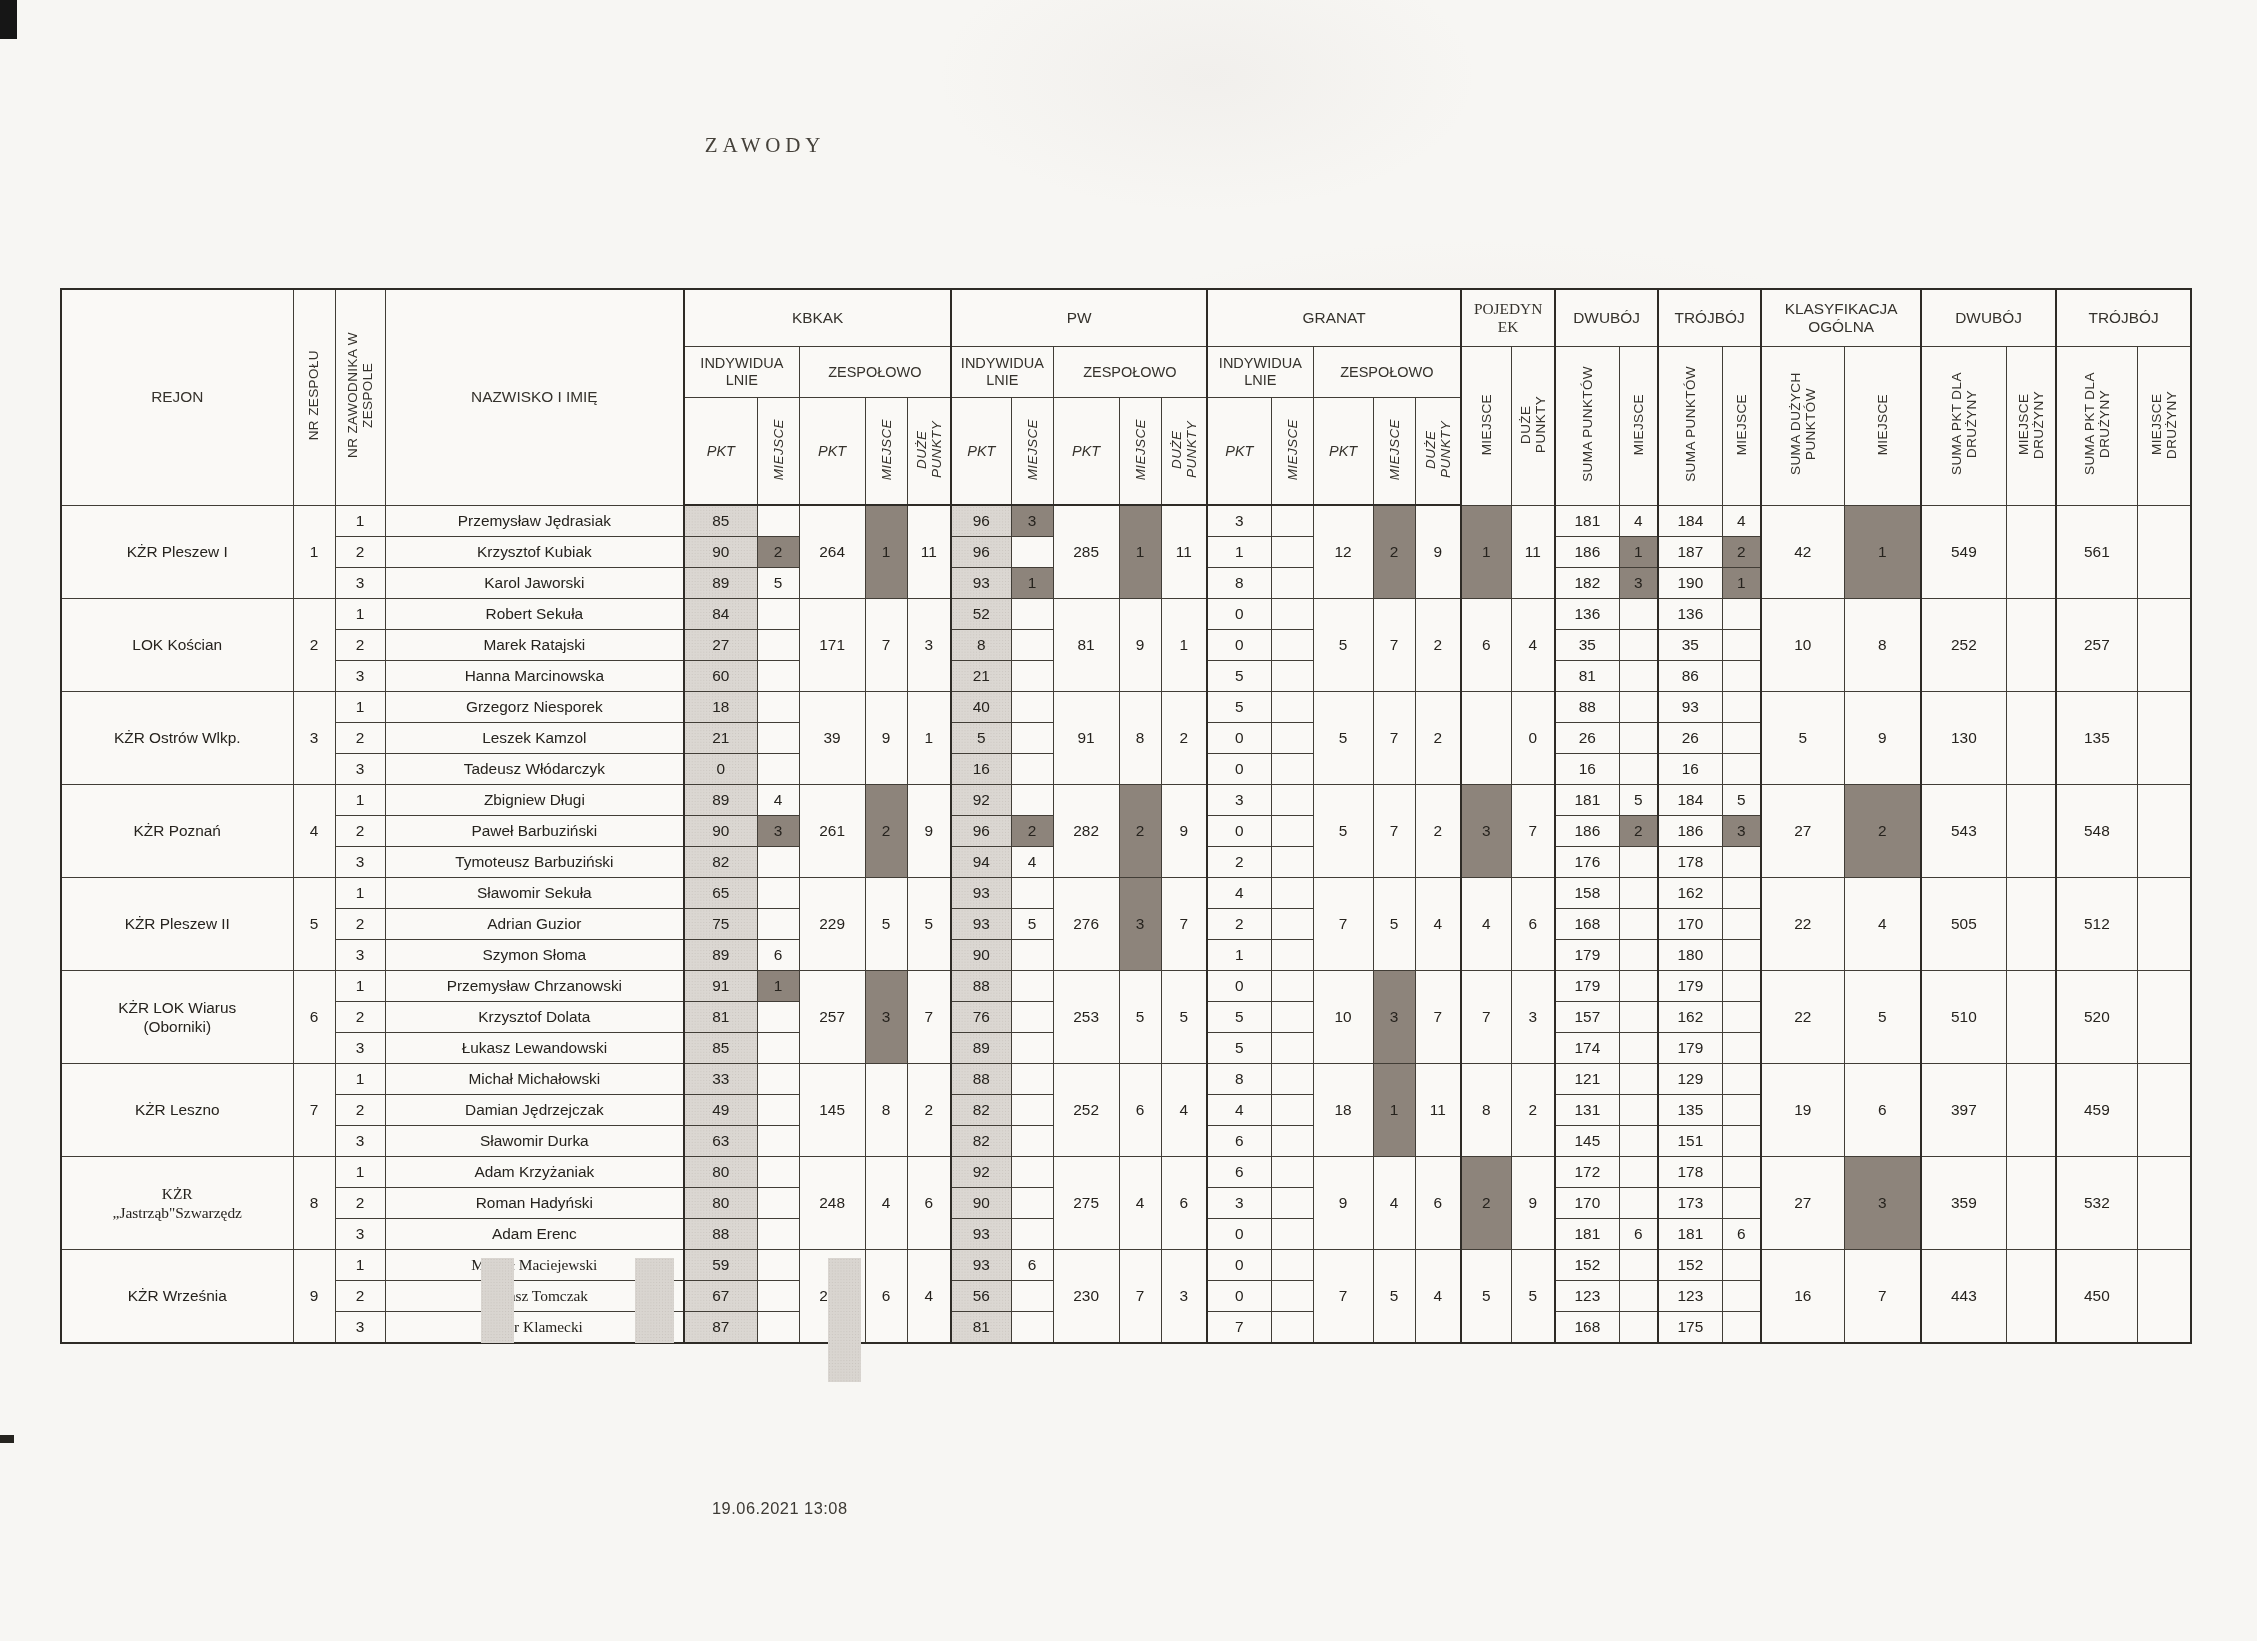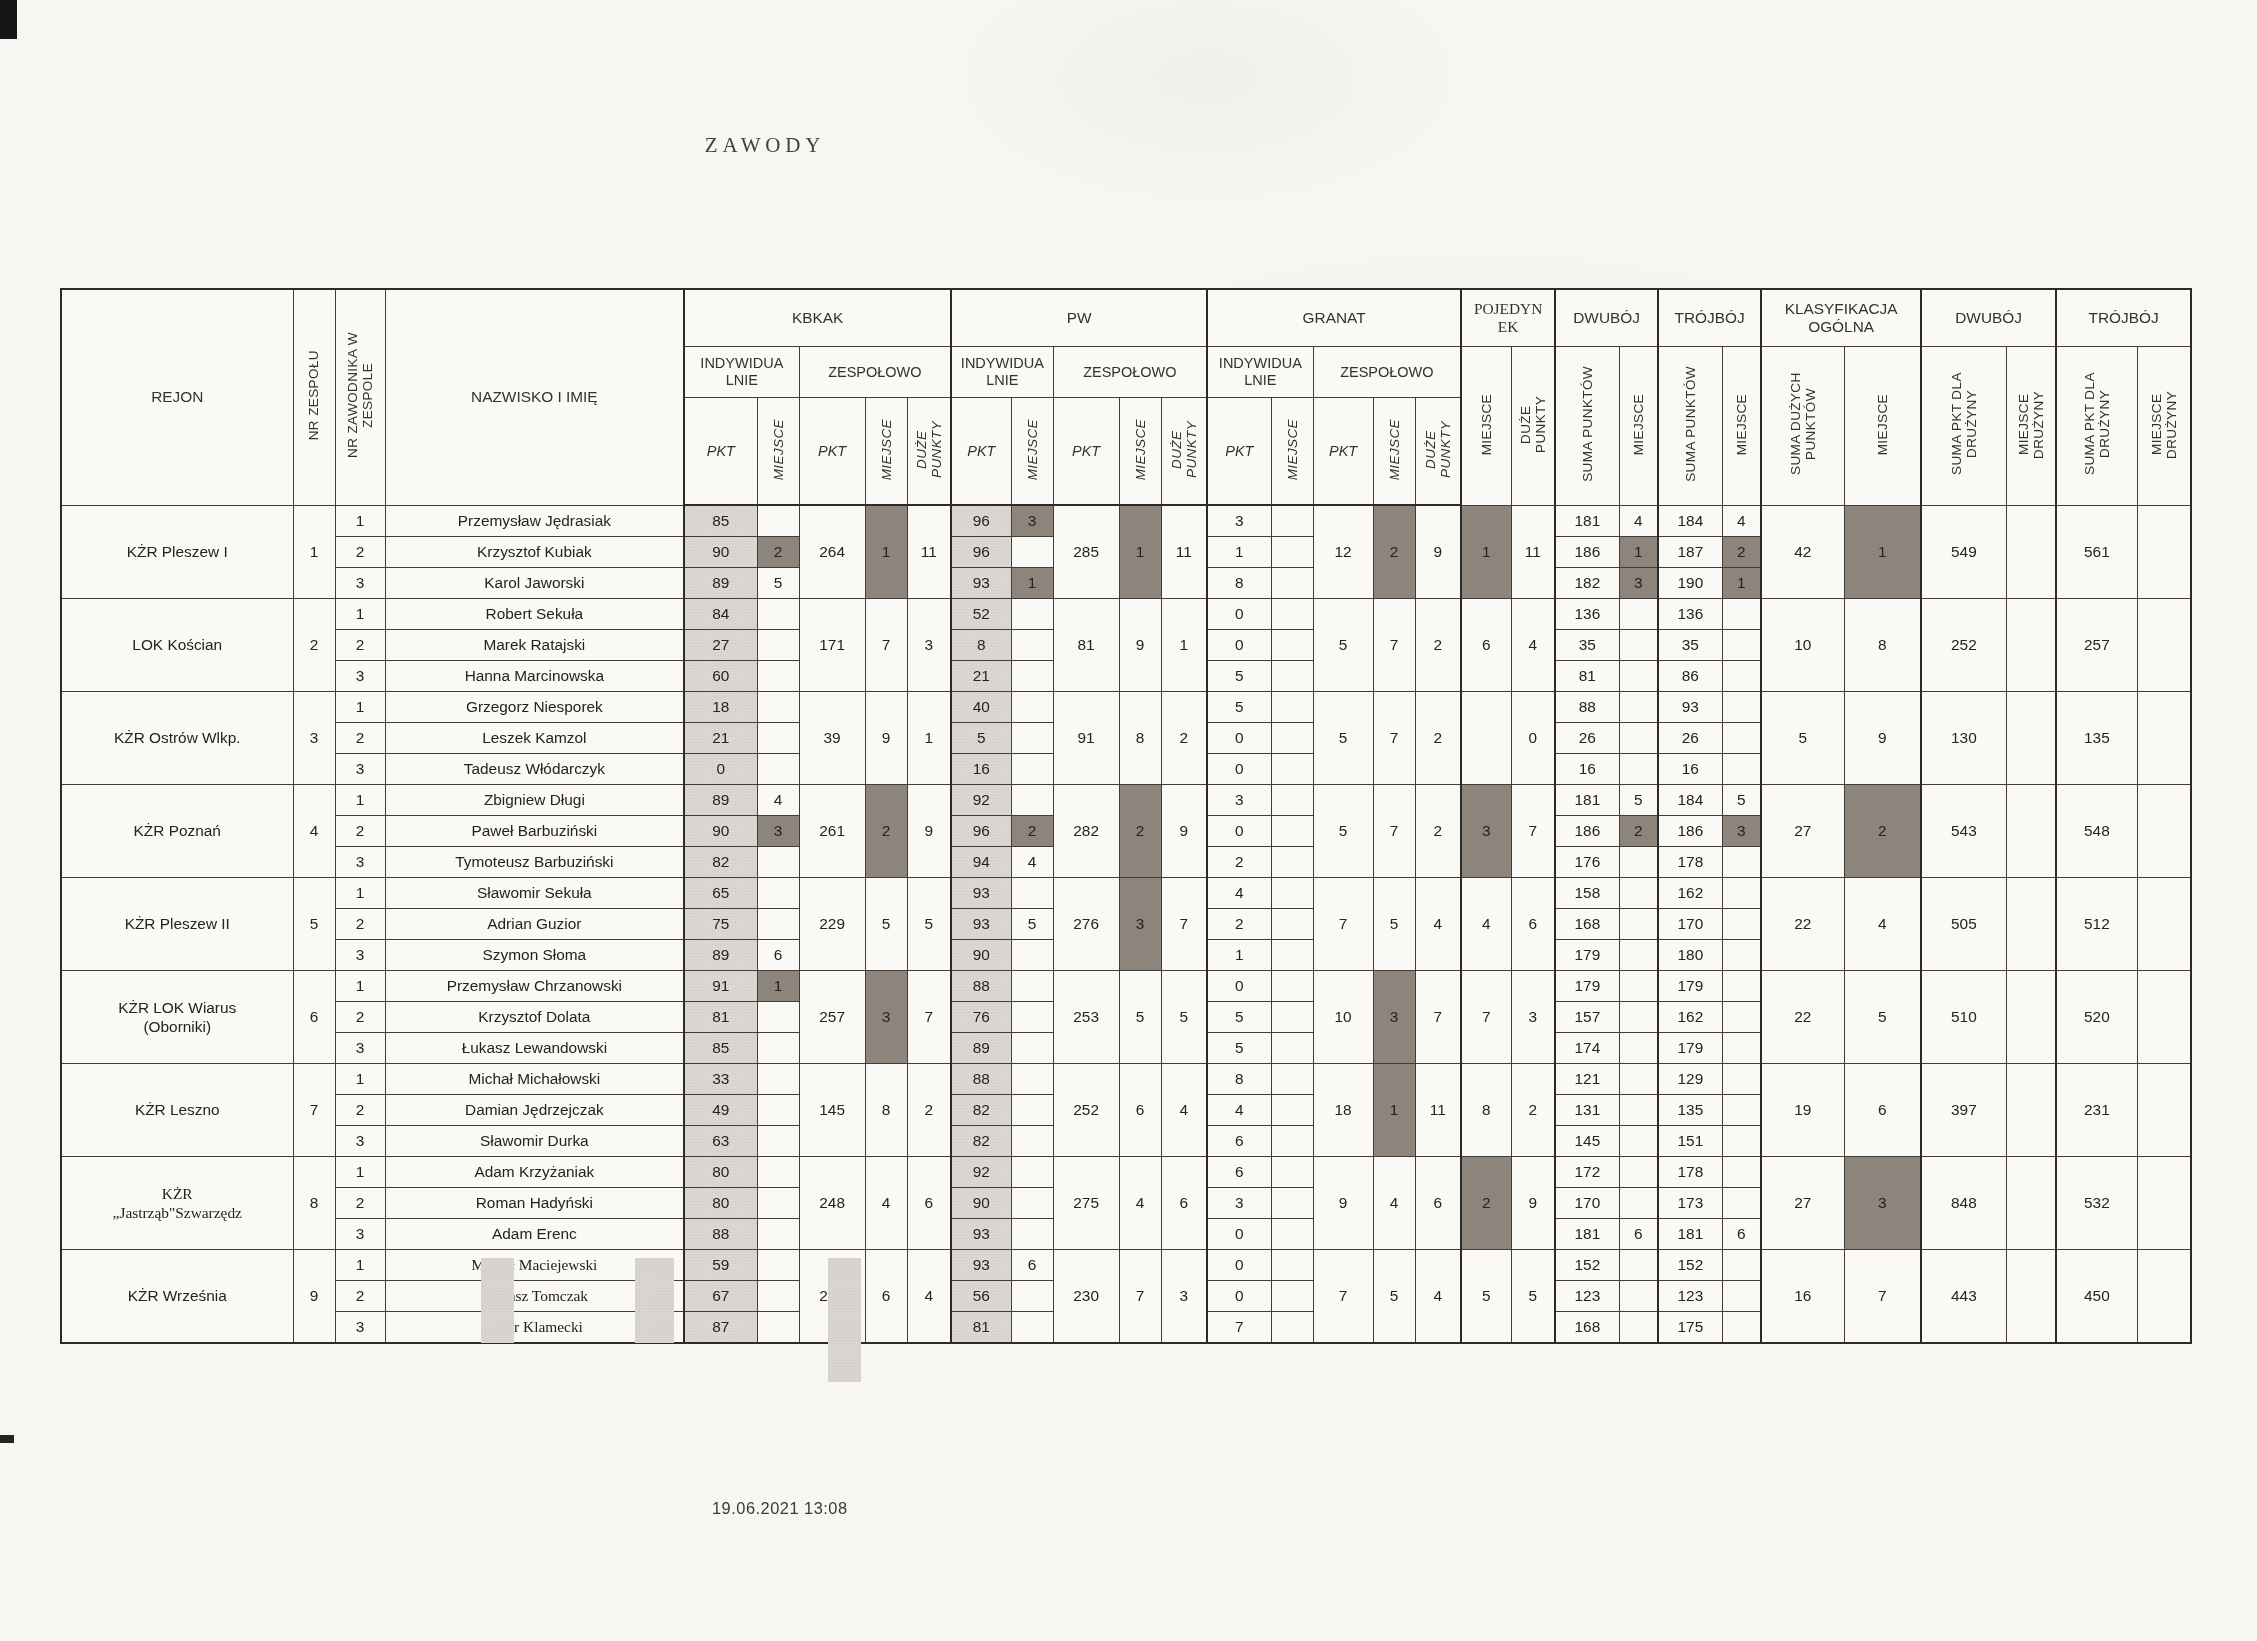--- a/index.html
+++ b/index.html
@@ -577,21 +577,21 @@
           <td class="num bL" rowspan="3">8</td>
           <td class="num" rowspan="3">2</td>
           <td class="num bL">121</td>
           <td class="num"></td>
           <td class="num bL">129</td>
           <td class="num"></td>
           <td class="num bL" rowspan="3">19</td>
           <td class="num" rowspan="3">6</td>
           <td class="num bL" rowspan="3">397</td>
           <td class="num" rowspan="3"></td>
-          <td class="num bL" rowspan="3">231</td>
+          <td class="num bL" rowspan="3">459</td>
           <td class="num" rowspan="3"></td>
         </tr>
         <tr>
           <td class="num">2</td>
           <td class="name">Damian Jędrzejczak</td>
           <td class="num shade bL">49</td>
           <td class="num"></td>
           <td class="num shade bL">82</td>
           <td class="num"></td>
           <td class="num bL">4</td>
@@ -637,21 +637,21 @@
           <td class="num" rowspan="3">4</td>
           <td class="num" rowspan="3">6</td>
           <td class="num bL hl" rowspan="3">2</td>
           <td class="num" rowspan="3">9</td>
           <td class="num bL">172</td>
           <td class="num"></td>
           <td class="num bL">178</td>
           <td class="num"></td>
           <td class="num bL" rowspan="3">27</td>
           <td class="num hl" rowspan="3">3</td>
-          <td class="num bL" rowspan="3">848</td>
+          <td class="num bL" rowspan="3">359</td>
           <td class="num" rowspan="3"></td>
           <td class="num bL" rowspan="3">532</td>
           <td class="num" rowspan="3"></td>
         </tr>
         <tr>
           <td class="num">2</td>
           <td class="name">Roman Hadyński</td>
           <td class="num shade bL">80</td>
           <td class="num"></td>
           <td class="num shade bL">90</td>

